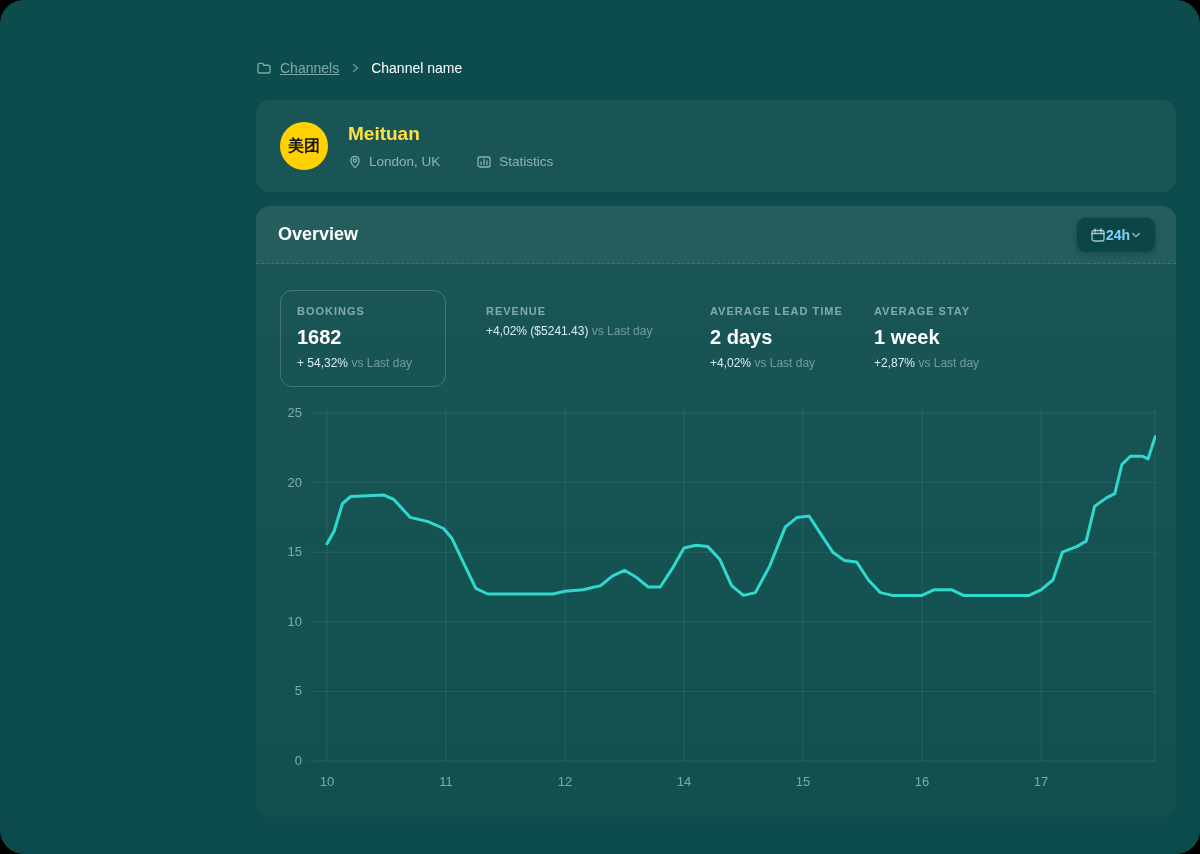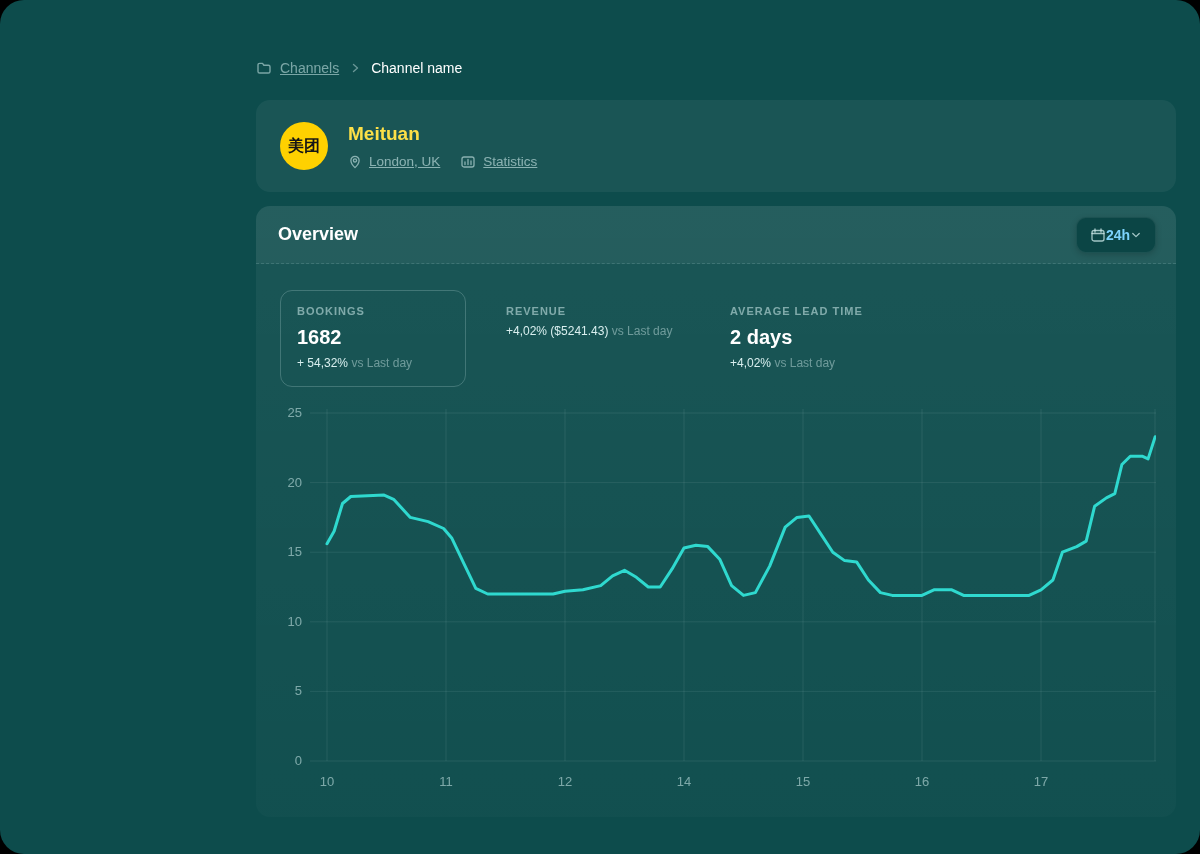--- a/index.html
+++ b/index.html
@@ -34,21 +34,21 @@
     padding:22px 24px;
     display:flex; align-items:center; gap:20px;
   }
   .logo {
     width:48px; height:48px; border-radius:50%;
     display:flex; align-items:center; justify-content:center;
     color:#161616; font-weight:700; font-size:16px;
     background:#ffd100; flex:none;
   }
   .channel-info h1 { margin:0; font-size:19px; font-weight:700; color:#fde047; }
-  .channel-meta { display:flex; gap:20px; margin-top:9px; font-size:13.5px; color:rgba(214,240,240,0.6);text-decoration:underline; }
+  .channel-meta { display:flex; gap:36px; margin-top:9px; font-size:13.5px; color:rgba(214,240,240,0.6); }
   .meta { display:flex; align-items:center; gap:7px; }
   .meta.link { cursor:pointer; }
 
   
   .overview-panel {
     margin-top:14px; border-radius:14px; overflow:hidden;
     background:linear-gradient(180deg, rgba(255,255,255,0.055), rgba(255,255,255,0.018));
   }
   .overview-header {
     display:flex; justify-content:space-between; align-items:center;
@@ -66,21 +66,21 @@
   }
   .range-btn .icon { color:rgba(214,240,240,0.75); display:flex; }
 
   .overview-body { padding:26px 20px 20px; }
   .stats-row { display:flex; align-items:flex-start; padding:0 4px; }
   .stat { padding-top:15px; }
   .stat.boxed {
     border:1px solid rgba(214,240,240,0.22);
     border-radius:12px;
     padding:14px 16px 16px;
-    width:186px; margin-right:40px;
+    width:166px; margin-right:40px;
   }
   .stat-2 { width:224px; }
   .stat-3 { width:164px; }
   .stat-label { font-size:11px; letter-spacing:0.09em; font-weight:600; color:rgba(214,240,240,0.55); }
   .stat-value { font-size:20px; font-weight:700; color:#fff; margin-top:9px; }
   .stat-delta { font-size:12px; margin-top:7px; color:#d9efef; }
   .stat-delta .muted { color:rgba(214,240,240,0.45); }
 
   
   .chart { display:block; width:880px; margin-top:12px; }
@@ -182,20 +182,28 @@
 
           <div class="stat stat-3">
             <div class="stat-label">AVERAGE LEAD TIME</div>
             <div class="stat-value">2 days</div>
             <div class="stat-delta">
               <span>+4,02%</span>
               <span class="muted">vs Last day</span>
             </div>
           </div>
 
+          <div class="stat">
+            <div class="stat-label">AVERAGE STAY</div>
+            <div class="stat-value">1 week</div>
+            <div class="stat-delta">
+              <span>+2,87%</span>
+              <span class="muted">vs Last day</span>
+            </div>
+          </div>
 
         </div>
 
         <svg class="chart" xmlns="http://www.w3.org/2000/svg" viewBox="0 0 880 398">
             <line x1="34" x2="880" y1="362" y2="362" class="grid"></line>
             <line x1="34" x2="880" y1="292.4" y2="292.4" class="grid"></line>
             <line x1="34" x2="880" y1="222.79999999999998" y2="222.79999999999998" class="grid"></line>
             <line x1="34" x2="880" y1="153.20000000000002" y2="153.20000000000002" class="grid"></line>
             <line x1="34" x2="880" y1="83.59999999999997" y2="83.59999999999997" class="grid"></line>
             <line x1="34" x2="880" y1="14" y2="14" class="grid"></line>

